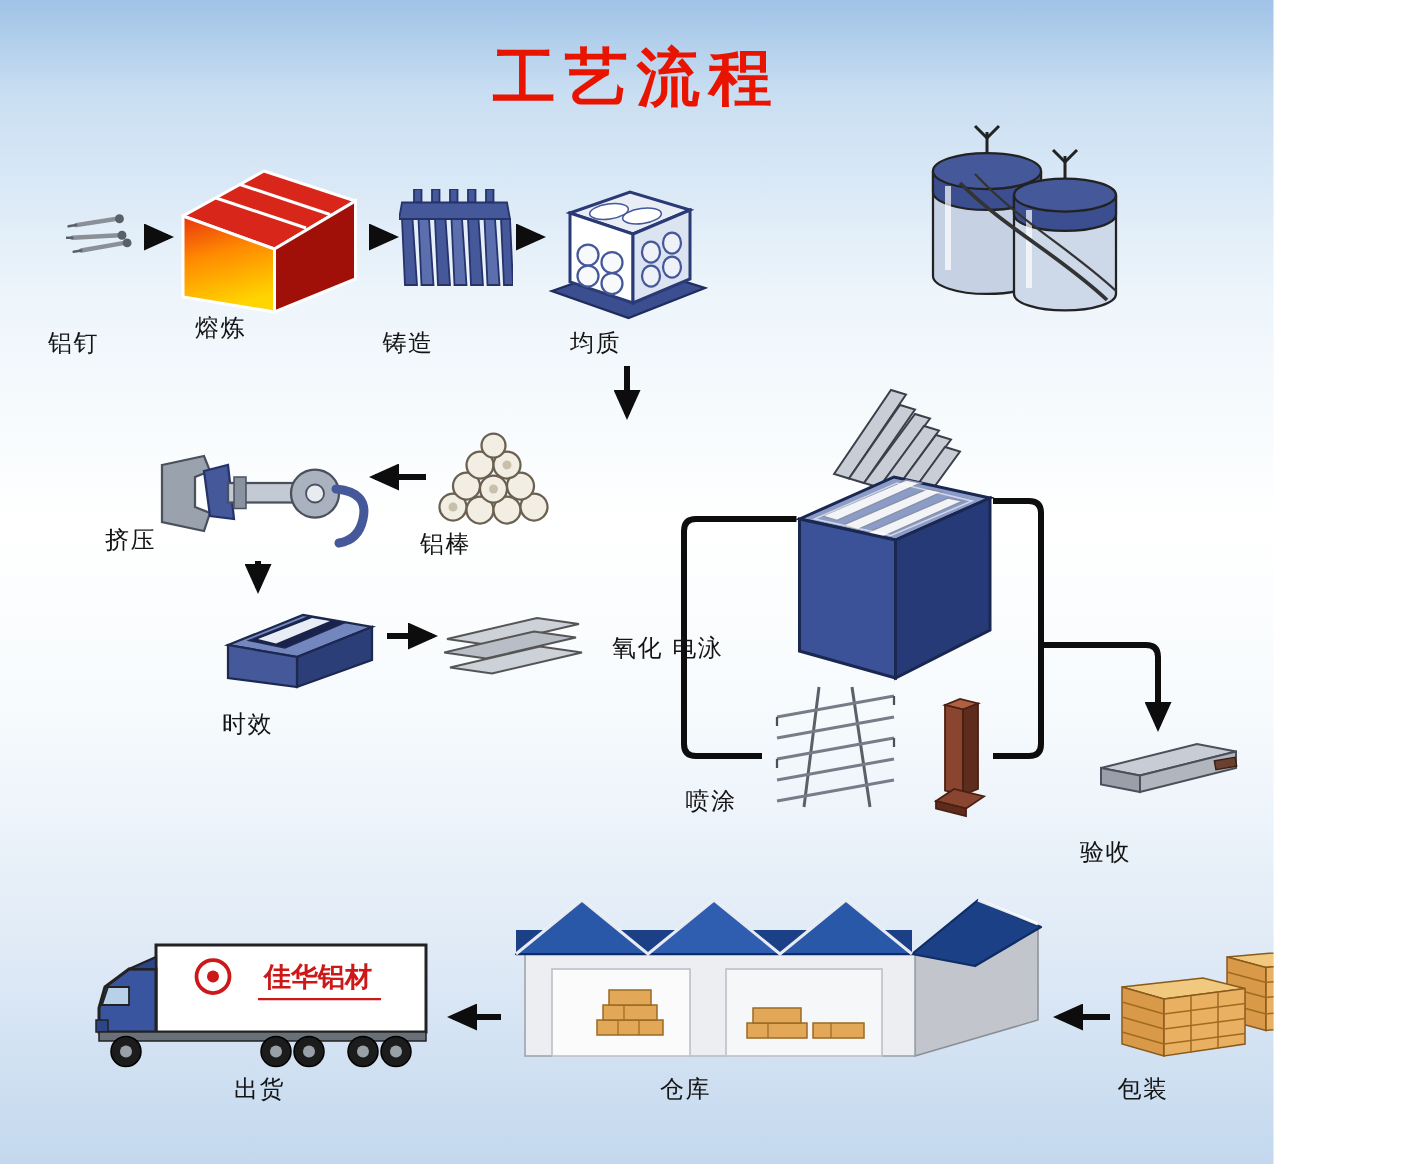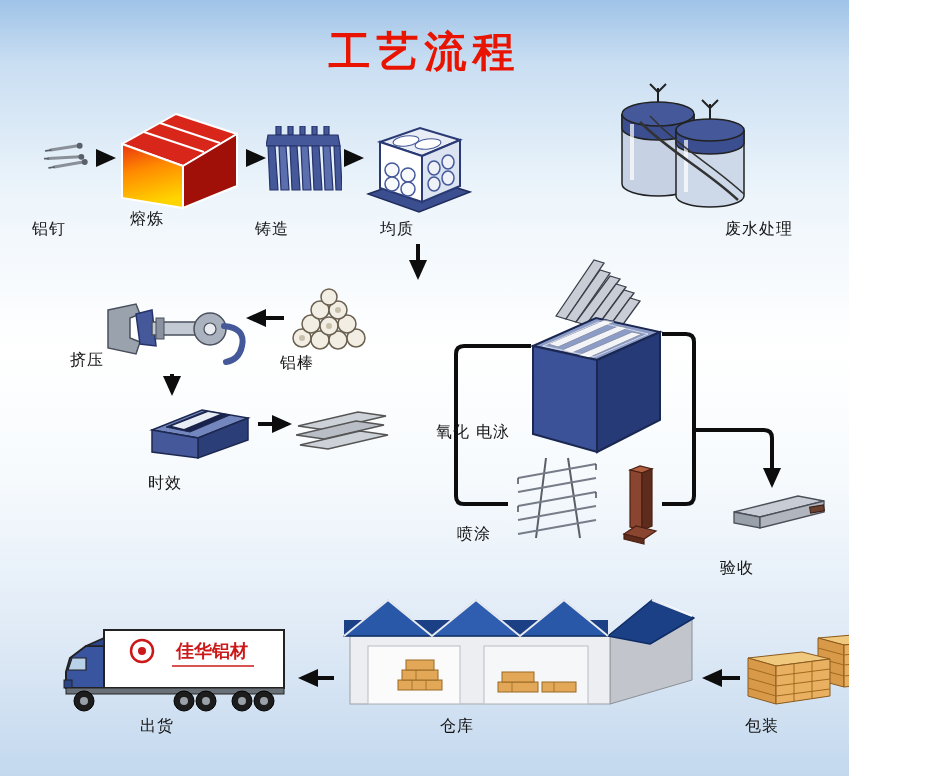--- a/index.html
+++ b/index.html
@@ -160,21 +160,20 @@
       <g stroke="#222" stroke-width="2">
         <line x1="100" y1="37" x2="100" y2="22"></line>
           <line x1="100" y1="26" x2="92" y2="18"></line>
           <line x1="100" y1="26" x2="108" y2="18"></line>
       </g>
       <path d="M76 58 v52" stroke="#ffffff" stroke-width="4" opacity="0.7"></path>
       <path d="M30 40 C 60 70, 96 88, 128 118" fill="none" stroke="#333" stroke-width="2.5"></path>
       <path d="M40 34 C 70 66, 104 84, 134 112" fill="none" stroke="#333" stroke-width="1.5"></path>
     </svg>
   </div>
-  <div class="lbl" style="left:725px;top:219px;width:160px">废水处理</div>
 
   <div class="art" style="left:288px;top:288px;width:86px;height:62px">
     <svg viewBox="0 0 86 62">
       <g fill="#f2eee4" stroke="#6a6050" stroke-width="1.5">
         <circle cx="14" cy="50" r="9"></circle>
           <circle cx="32" cy="52" r="9"></circle>
           <circle cx="50" cy="52" r="9"></circle>
           <circle cx="68" cy="50" r="9"></circle>
         <circle cx="23" cy="36" r="9"></circle>
           <circle cx="41" cy="38" r="9"></circle>
@@ -238,21 +237,21 @@
       <g fill="#f2f4f8" stroke="#8a92a8" stroke-width="1">
         <polygon points="60,90 116,66 126,68 70,93"></polygon>
         <polygon points="74,96 130,72 140,74 84,99"></polygon>
         <polygon points="88,102 144,78 154,80 98,105"></polygon>
       </g>
       <polygon points="45,92 109,106 109,198 45,180" fill="#3c5298" stroke="#1a2750" stroke-width="2"></polygon>
       <polygon points="109,106 172,78 172,166 109,198" fill="#273a78" stroke="#1a2750" stroke-width="2"></polygon>
       <polygon points="55,92 110,68 160,80 106,103" fill="none" stroke="#ffffff" stroke-width="1" opacity="0.6"></polygon>
     </svg>
   </div>
-  <div class="lbl" style="left:436px;top:422px;width:110px">氧化 电泳</div>
+  <div class="lbl" style="left:408px;top:422px;width:110px">氧化 电泳</div>
 
   <div class="art" style="left:512px;top:452px;width:90px;height:88px">
     <svg viewBox="0 0 90 88">
       <g stroke="#5a5f68" stroke-width="2">
         <line x1="34" y1="6" x2="24" y2="86"></line>
         <line x1="56" y1="6" x2="68" y2="86"></line>
       </g>
       <g stroke="#777d88" stroke-width="2">
         <line x1="6" y1="26" x2="84" y2="12"></line>
         <line x1="6" y1="40" x2="84" y2="26"></line>
@@ -313,21 +312,21 @@
       </g>
       <g fill="#9aa0a8">
         <circle cx="28" cy="77" r="4"></circle>
           <circle cx="128" cy="77" r="4"></circle>
           <circle cx="150" cy="77" r="4"></circle>
         <circle cx="186" cy="77" r="4"></circle>
           <circle cx="208" cy="77" r="4"></circle>
       </g>
     </svg>
   </div>
-  <div class="lbl" style="left:140px;top:716px;width:100px">出货</div>
+  <div class="lbl" style="left:156px;top:716px;width:100px">出货</div>
 
   <div class="art" style="left:342px;top:584px;width:354px;height:128px">
     <svg viewBox="0 0 354 128">
       <rect x="2" y="36" width="264" height="16" fill="#1c4086"></rect>
       <polygon points="268,52 350,34 350,96 268,120" fill="#c2c6cc" stroke="#8a8f96" stroke-width="1"></polygon>
       <rect x="8" y="52" width="260" height="68" fill="#eceef1" stroke="#9aa0a6" stroke-width="1"></rect>
       <rect x="26" y="62" width="92" height="58" fill="#fbfbfb" stroke="#b8bcc2"></rect>
       <rect x="142" y="62" width="104" height="58" fill="#f6f7f8" stroke="#b8bcc2"></rect>
       <g fill="#e2a858" stroke="#9a6a24" stroke-width="1">
         <rect x="56" y="96" width="44" height="10"></rect>

